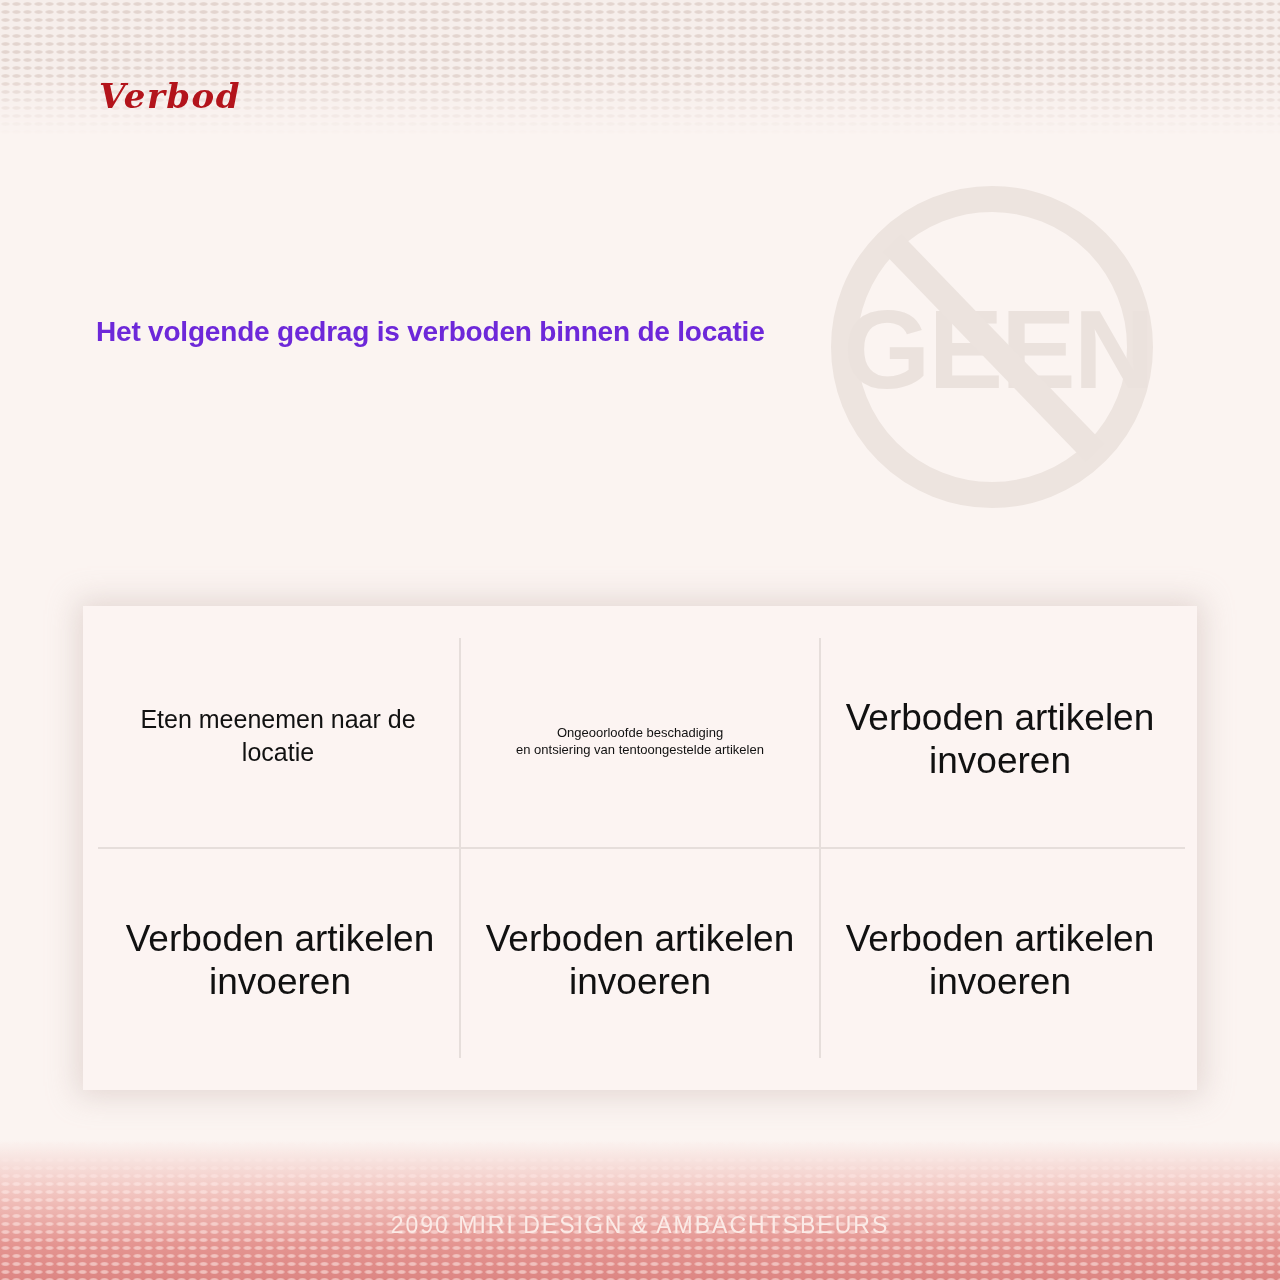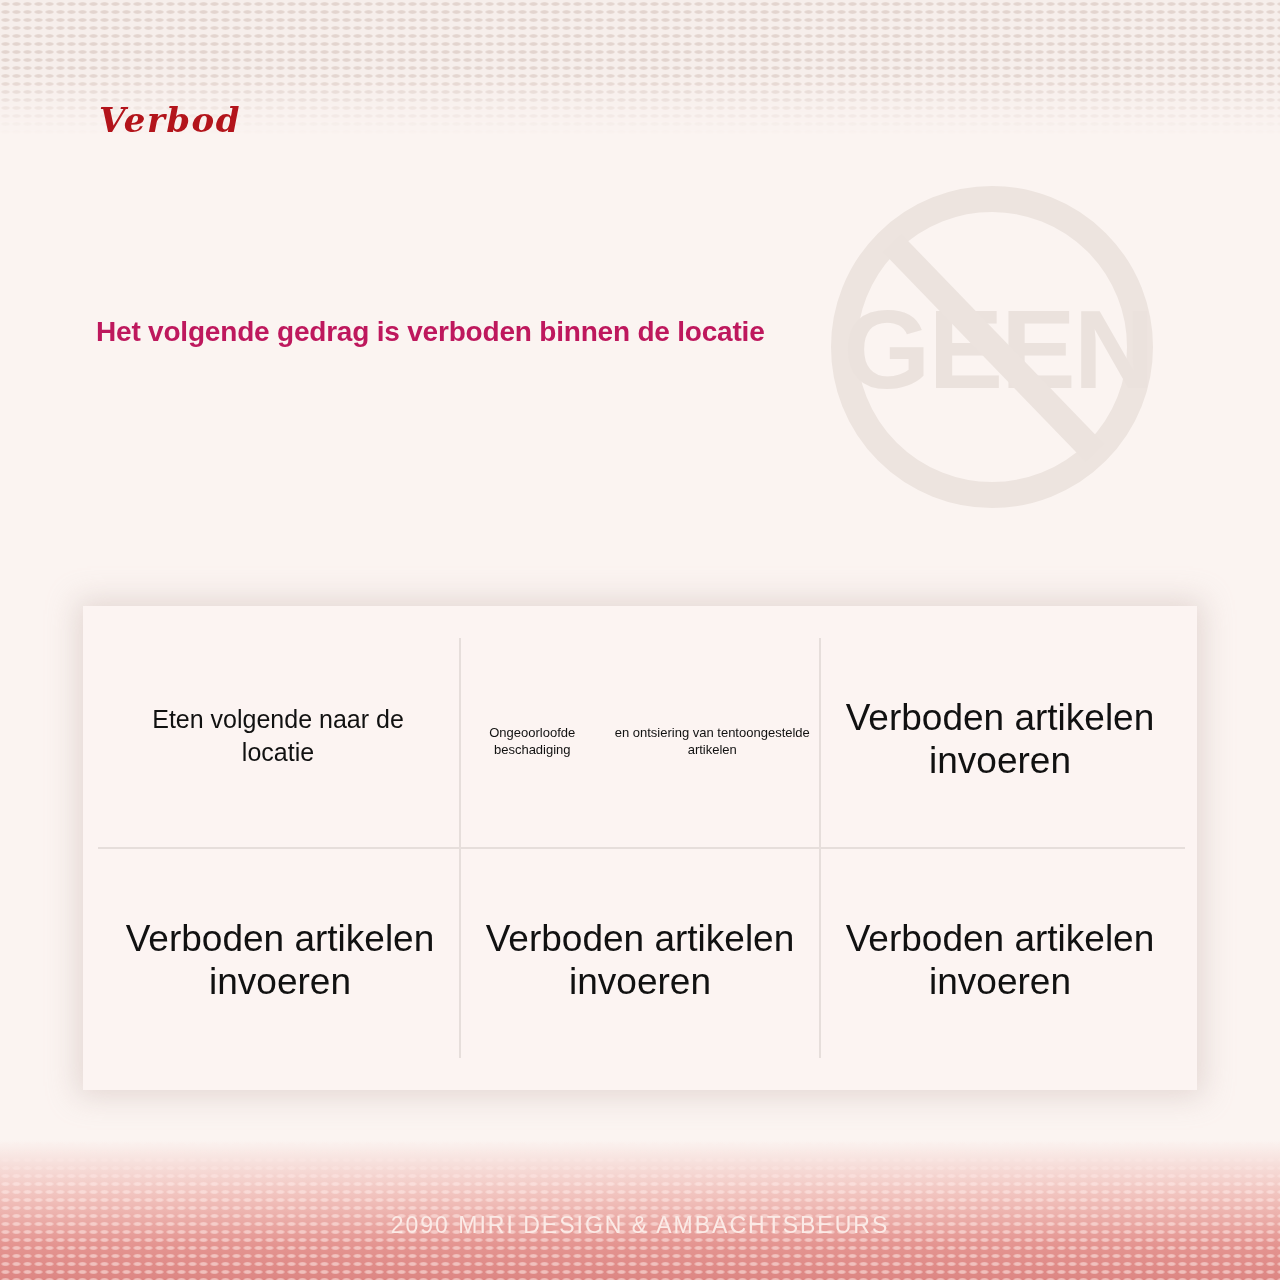--- a/index.html
+++ b/index.html
@@ -30,34 +30,34 @@
     .band-bottom::after {
       content: ""; position: absolute; inset: 0;
       background-image:
         radial-gradient(ellipse 5px 2.4px at 50% 50%, rgba(255,235,232,0.55) 55%, rgba(255,235,232,0) 100%);
       background-size: 11px 8px;
       -webkit-mask-image: linear-gradient(to bottom, transparent 0%, #000 30%, #000 100%);
       mask-image: linear-gradient(to bottom, transparent 0%, #000 30%, #000 100%);
     }
 
     .brand-title {
-      position: absolute; left: 99px; top: 100px;
+      position: absolute; left: 99px; top: 76px;
       font-family: "DejaVu Serif", "Liberation Serif", serif;
       font-style: italic; font-weight: bold;
       font-size: 34px; letter-spacing: 1.5px;
       color: #b3141b;
     }
 
     .watermark {
       position: absolute; left: 830px; top: 185px; width: 325px; height: 325px;
     }
 
     .heading {
       position: absolute; left: 96px; top: 316px;
-      font-size: 28px; font-weight: bold; color: #be185d;
+      font-size: 28px; font-weight: bold; color: #6d28d9;
       letter-spacing: -0.2px;
     }
 
     .card {
       position: absolute; left: 83px; top: 606px; width: 1114px; height: 484px;
       background: #fcf4f2;
       box-shadow: 0 0 28px 6px rgba(200,180,175,0.45);
     }
 
     .grid-line-v {
@@ -103,24 +103,24 @@
 </div>
 
 <div class="heading">Het volgende gedrag is verboden binnen de locatie</div>
 
 <div class="card">
   <div class="grid-line-v" style="left:376px;"></div>
   <div class="grid-line-v" style="left:736px;"></div>
   <div class="grid-line-h"></div>
 
   <div class="cell medium" style="left:15px; top:90px; width:360px; height:80px;">
-    <span style="width:310px;">Eten volgende naar de locatie</span>
+    <span style="width:310px;">Eten meenemen naar de locatie</span>
   </div>
 
-  <div class="cell small" style="left:377px; top:110px; height:50px; flex-direction:row;">
+  <div class="cell small" style="left:377px; top:110px; height:50px; flex-direction:column;">
     <span>Ongeoorloofde beschadiging</span>
     <span>en ontsiering van tentoongestelde artikelen</span>
   </div>
 
   <div class="cell large" style="left:737px; top:88px; height:90px; flex-direction:column;">
     <span>Verboden artikelen</span>
     <span>invoeren</span>
   </div>
 
   <div class="cell large" style="left:17px; top:309px; height:90px; flex-direction:column;">

